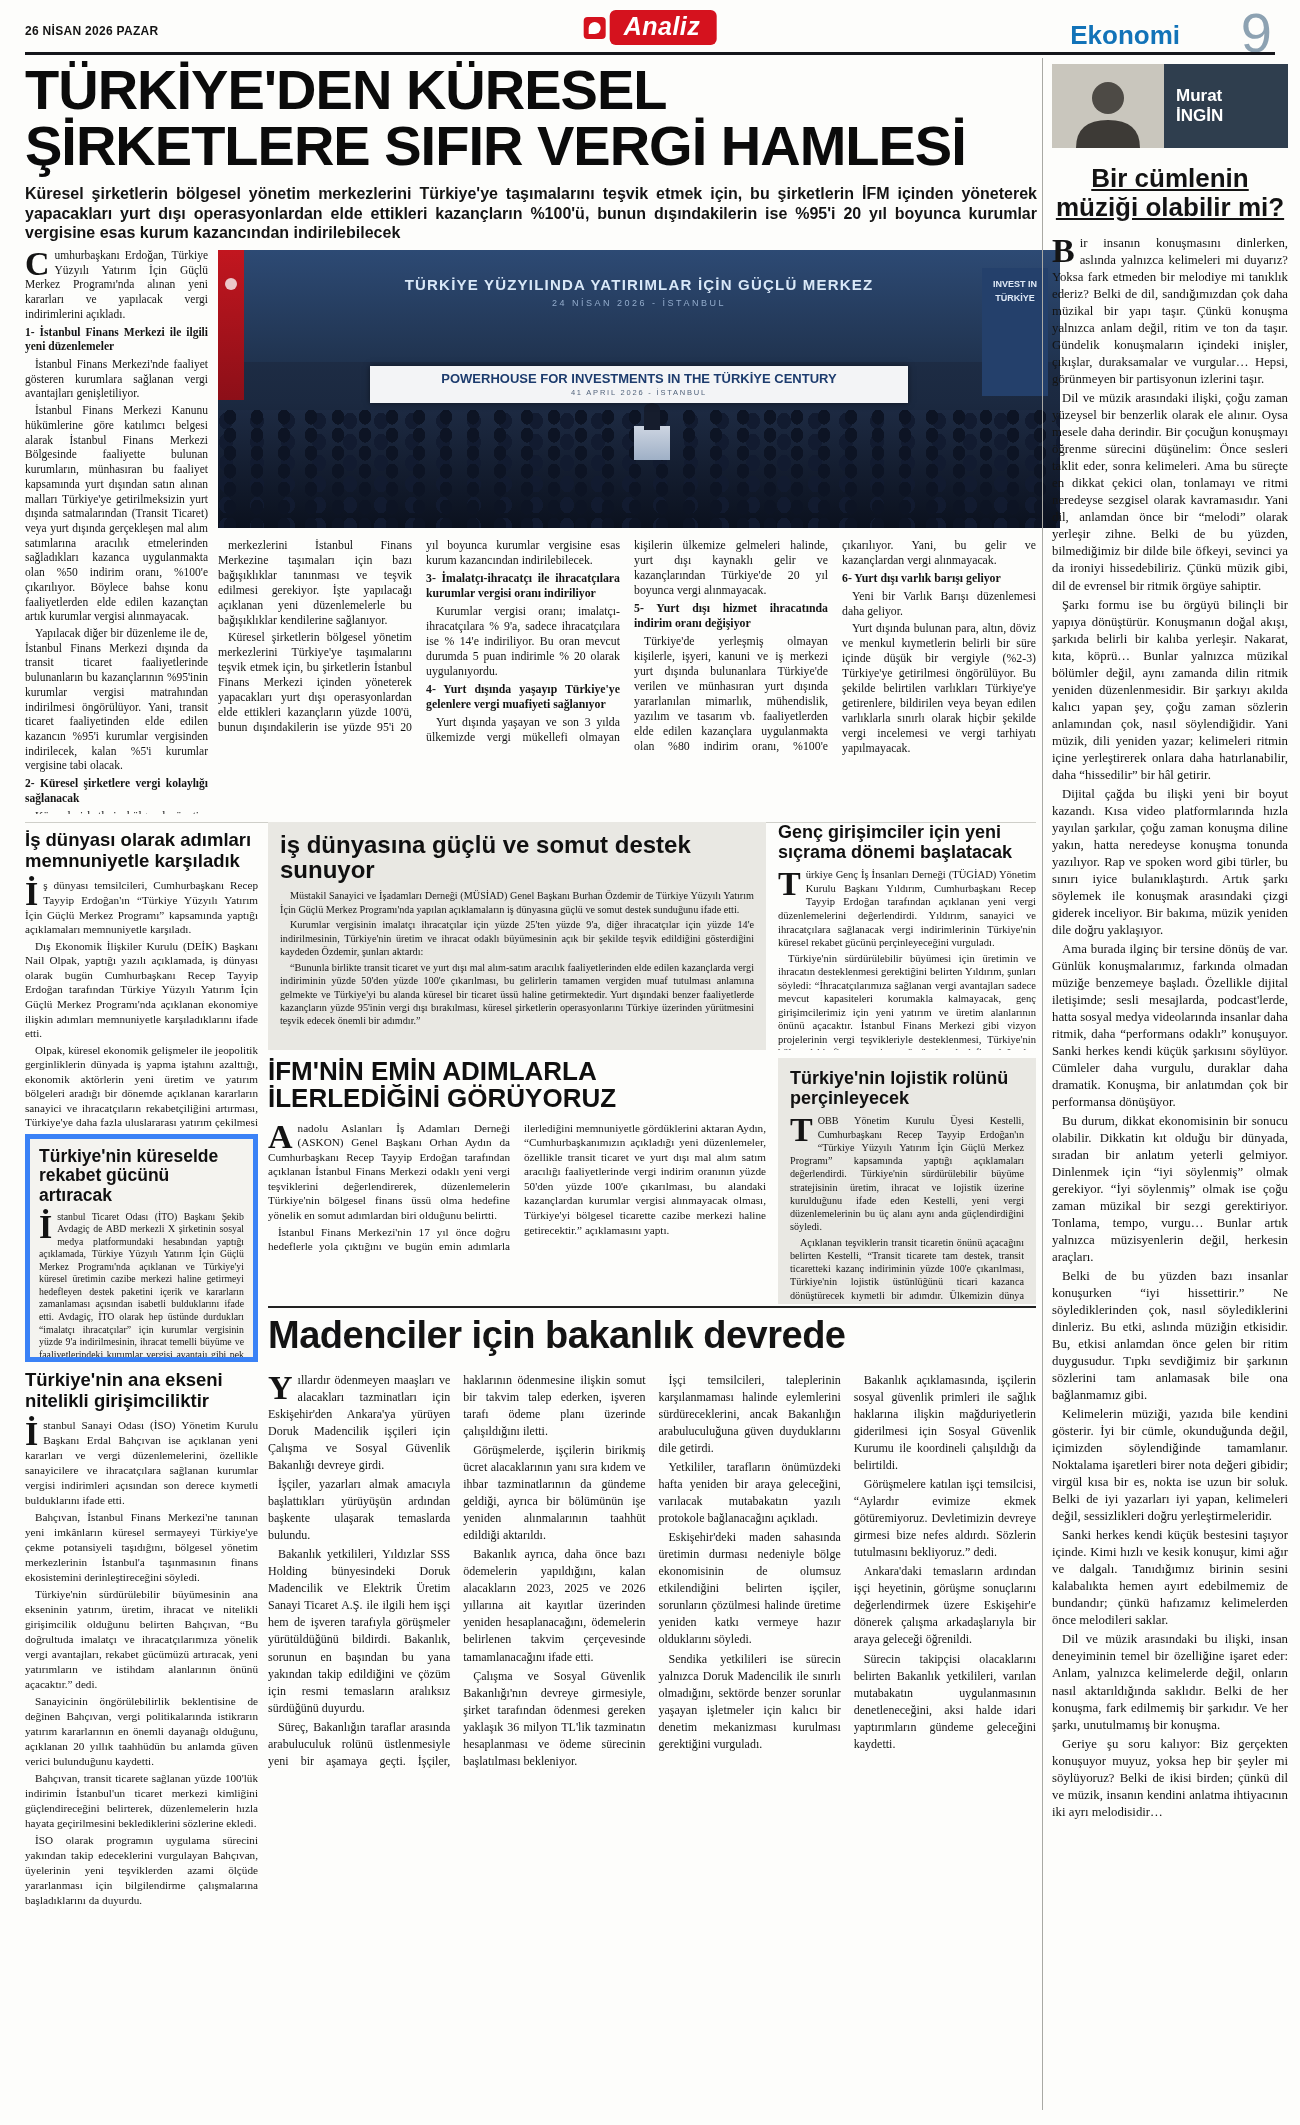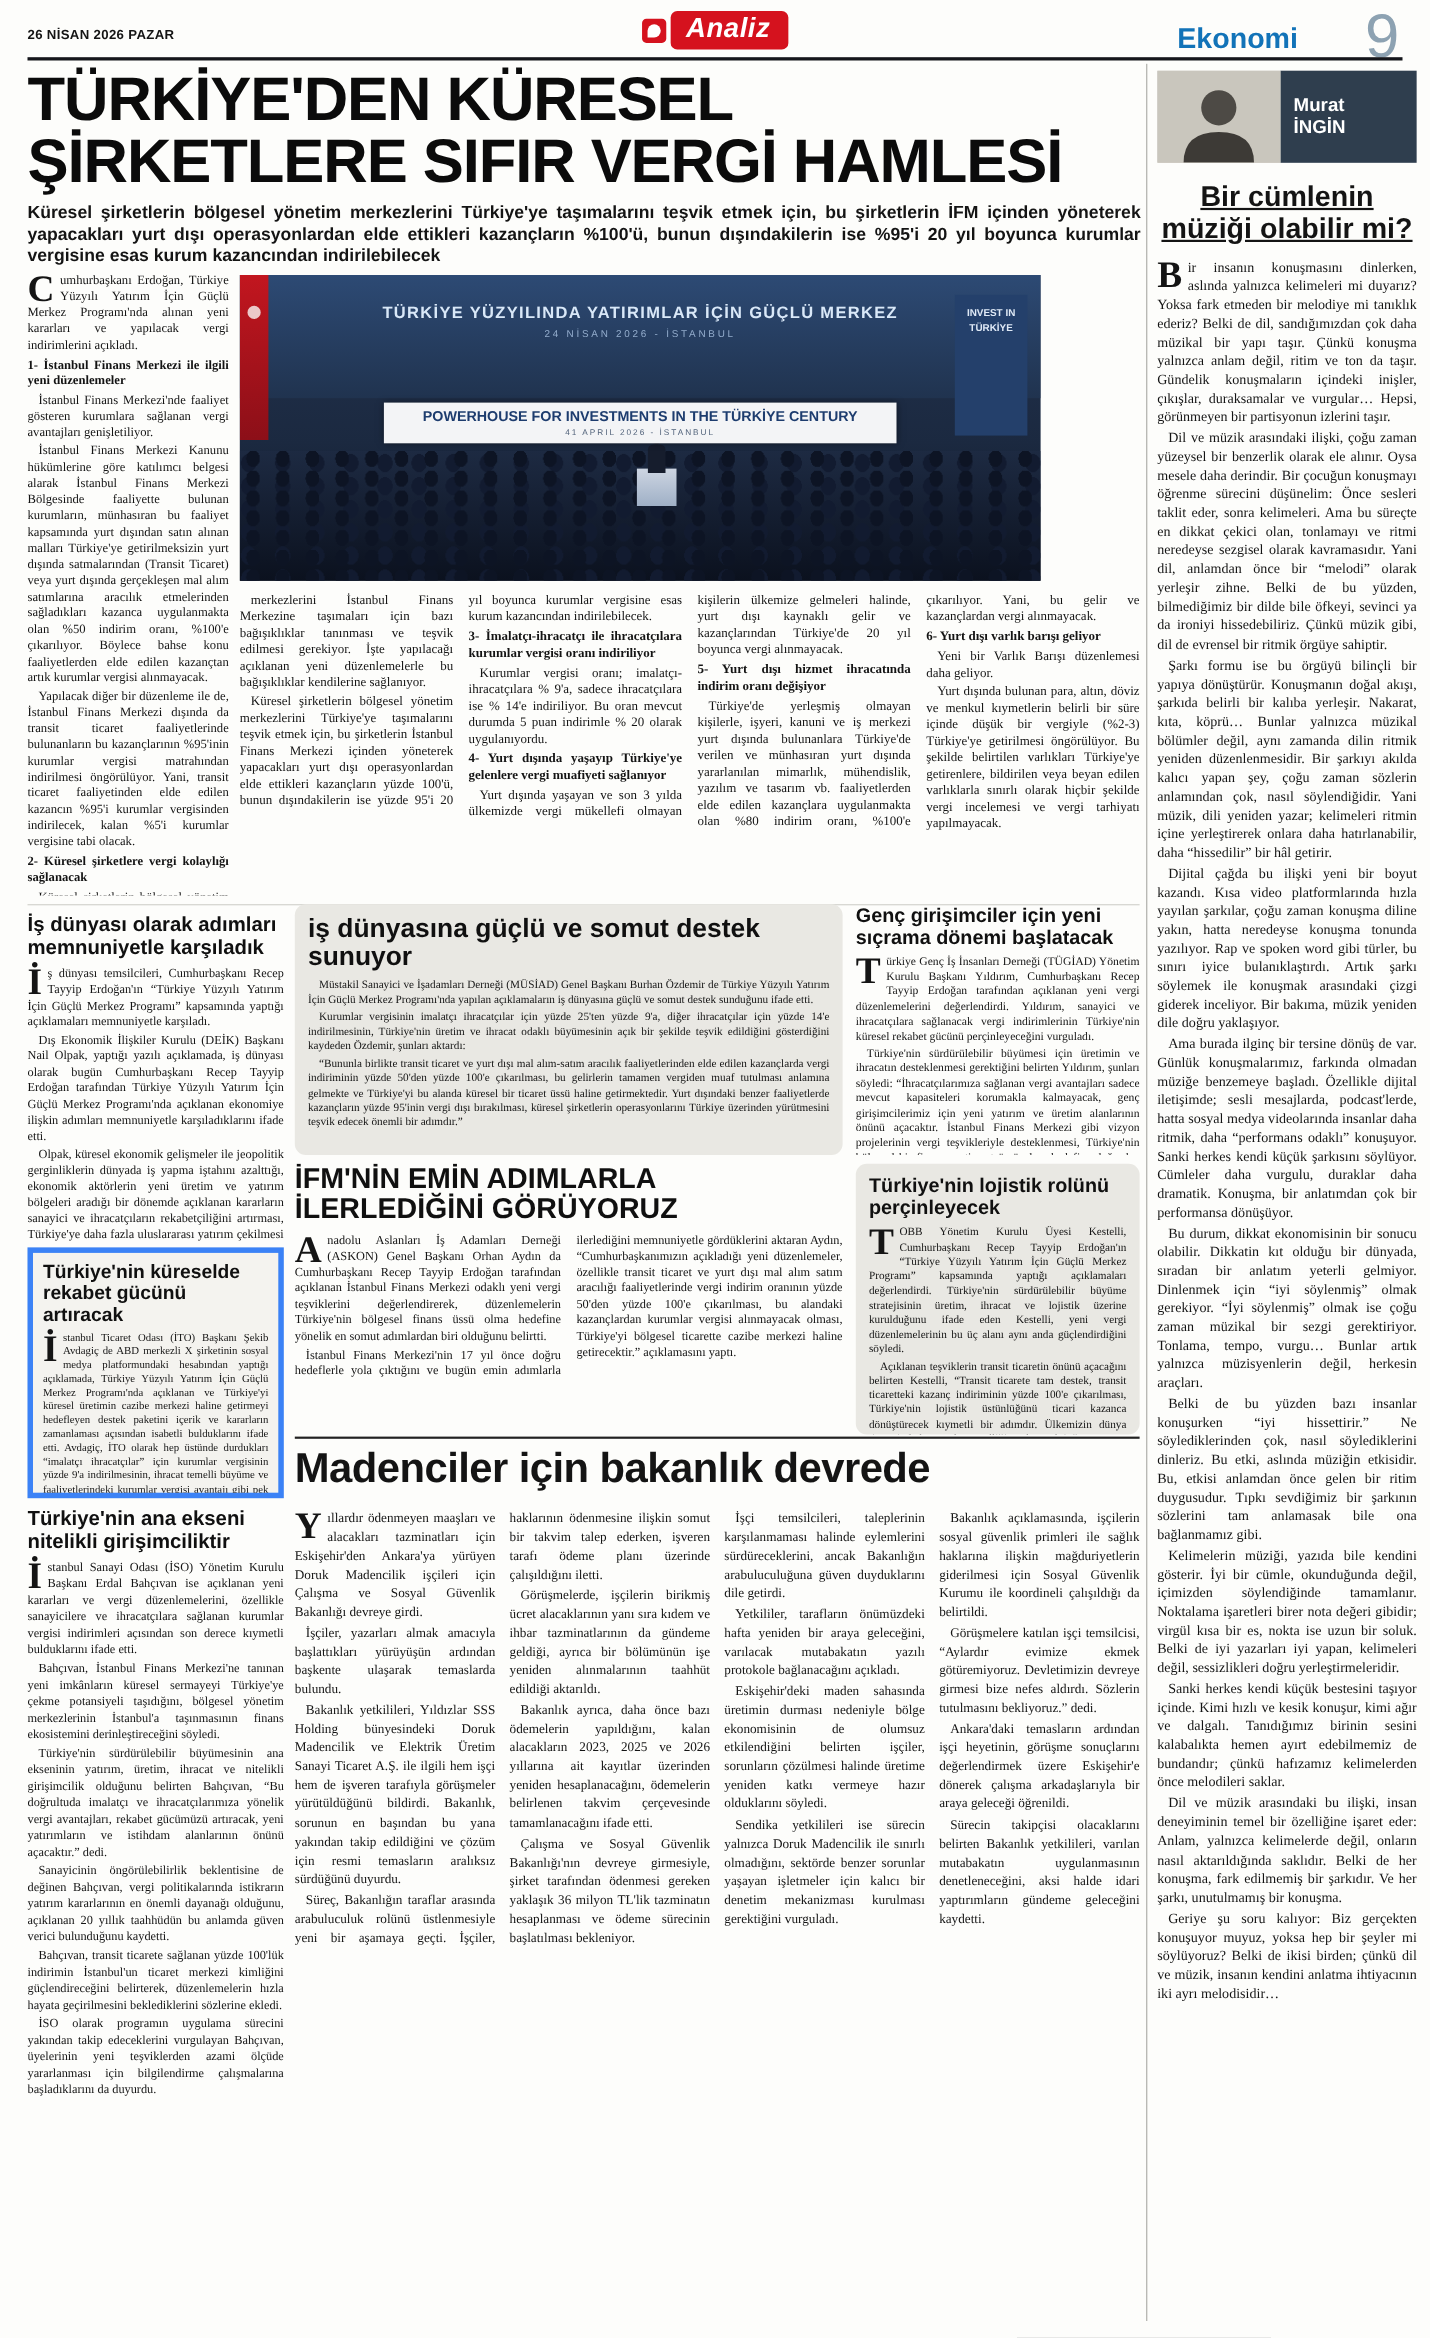--- a/index.html
+++ b/index.html
@@ -34,21 +34,21 @@
   .lede { left:25px; top:184px; width:1012px; font-size:16px; font-weight:bold;
        line-height:1.22; text-align:justify; }
 
   
   .col1 { left:25px; top:248px; width:183px; height:566px; font-size:11.5px;
        line-height:1.28; overflow:hidden; }
   .belowphoto { left:218px; top:538px; width:818px; height:278px; font-size:11.8px;
        line-height:1.27; overflow:hidden; column-count:4; column-gap:14px; }
 
   
-  .photo { left:218px; top:250px; width:728px; height:278px; overflow:hidden;
+  .photo { left:218px; top:250px; width:842px; height:278px; overflow:hidden;
        background:linear-gradient(180deg,#23334f 0%,#1b2940 55%,#0d1422 100%); }
   .photo-backdrop { position:absolute; left:0; top:0; right:0; height:112px;
        background:linear-gradient(180deg,#2d4a74 0%,#203push 100%);
        background:linear-gradient(180deg,#2d4a74 0%,#20334f 100%); text-align:center; }
   .backdrop-title { margin-top:26px; font-size:15px; font-weight:bold; color:#d9e8f8;
        letter-spacing:1.2px; font-family:"Liberation Sans",sans-serif; }
   .backdrop-sub { margin-top:5px; font-size:9px; color:#93accc; letter-spacing:2.5px;
        font-family:"Liberation Sans",sans-serif; }
   .photo-flag { position:absolute; left:0; top:0; width:26px; height:150px;
        background:linear-gradient(180deg,#c2161f,#8c0f18); }
@@ -75,21 +75,21 @@
        background:#161d2d; border-radius:5px 5px 0 0; }
   .photo-speaker .man::before { content:""; position:absolute; left:4px; top:-8px; width:8px;
        height:8px; border-radius:50%; background:#161d2d; }
 
   
   .rule-soft { left:25px; top:822px; width:1011px; height:1px; background:#cfcfc9; }
   .sec-h { font-family:"Liberation Sans",sans-serif; font-weight:bold; color:#101010; }
   .isdunyasi { left:25px; top:830px; width:233px; height:298px; overflow:hidden; }
   .isdunyasi .sec-h { font-size:18.5px; line-height:1.12; margin-bottom:7px; }
   .isdunyasi .txt { font-size:11.2px; line-height:1.3; }
-  .graybox { background:#e9e8e3; padding:10px 12px; overflow:hidden;border-radius:10px; }
+  .graybox { background:#e9e8e3; padding:10px 12px; overflow:hidden; }
   .musiad { left:268px; top:822px; width:498px; height:228px; }
   .musiad .sec-h { font-size:24px; line-height:1.05; margin-bottom:7px; }
   .musiad .txt { font-size:10.2px; line-height:1.32; }
   .genc { left:778px; top:822px; width:258px; height:228px; overflow:hidden; }
   .genc .sec-h { font-size:18px; line-height:1.12; margin-bottom:6px; }
   .genc .txt { font-size:10.6px; line-height:1.28; }
 
   
   .ifm { left:268px; top:1058px; width:498px; height:246px; overflow:hidden; }
   .ifm .sec-h { font-size:26px; line-height:1.05; margin-bottom:8px; }

